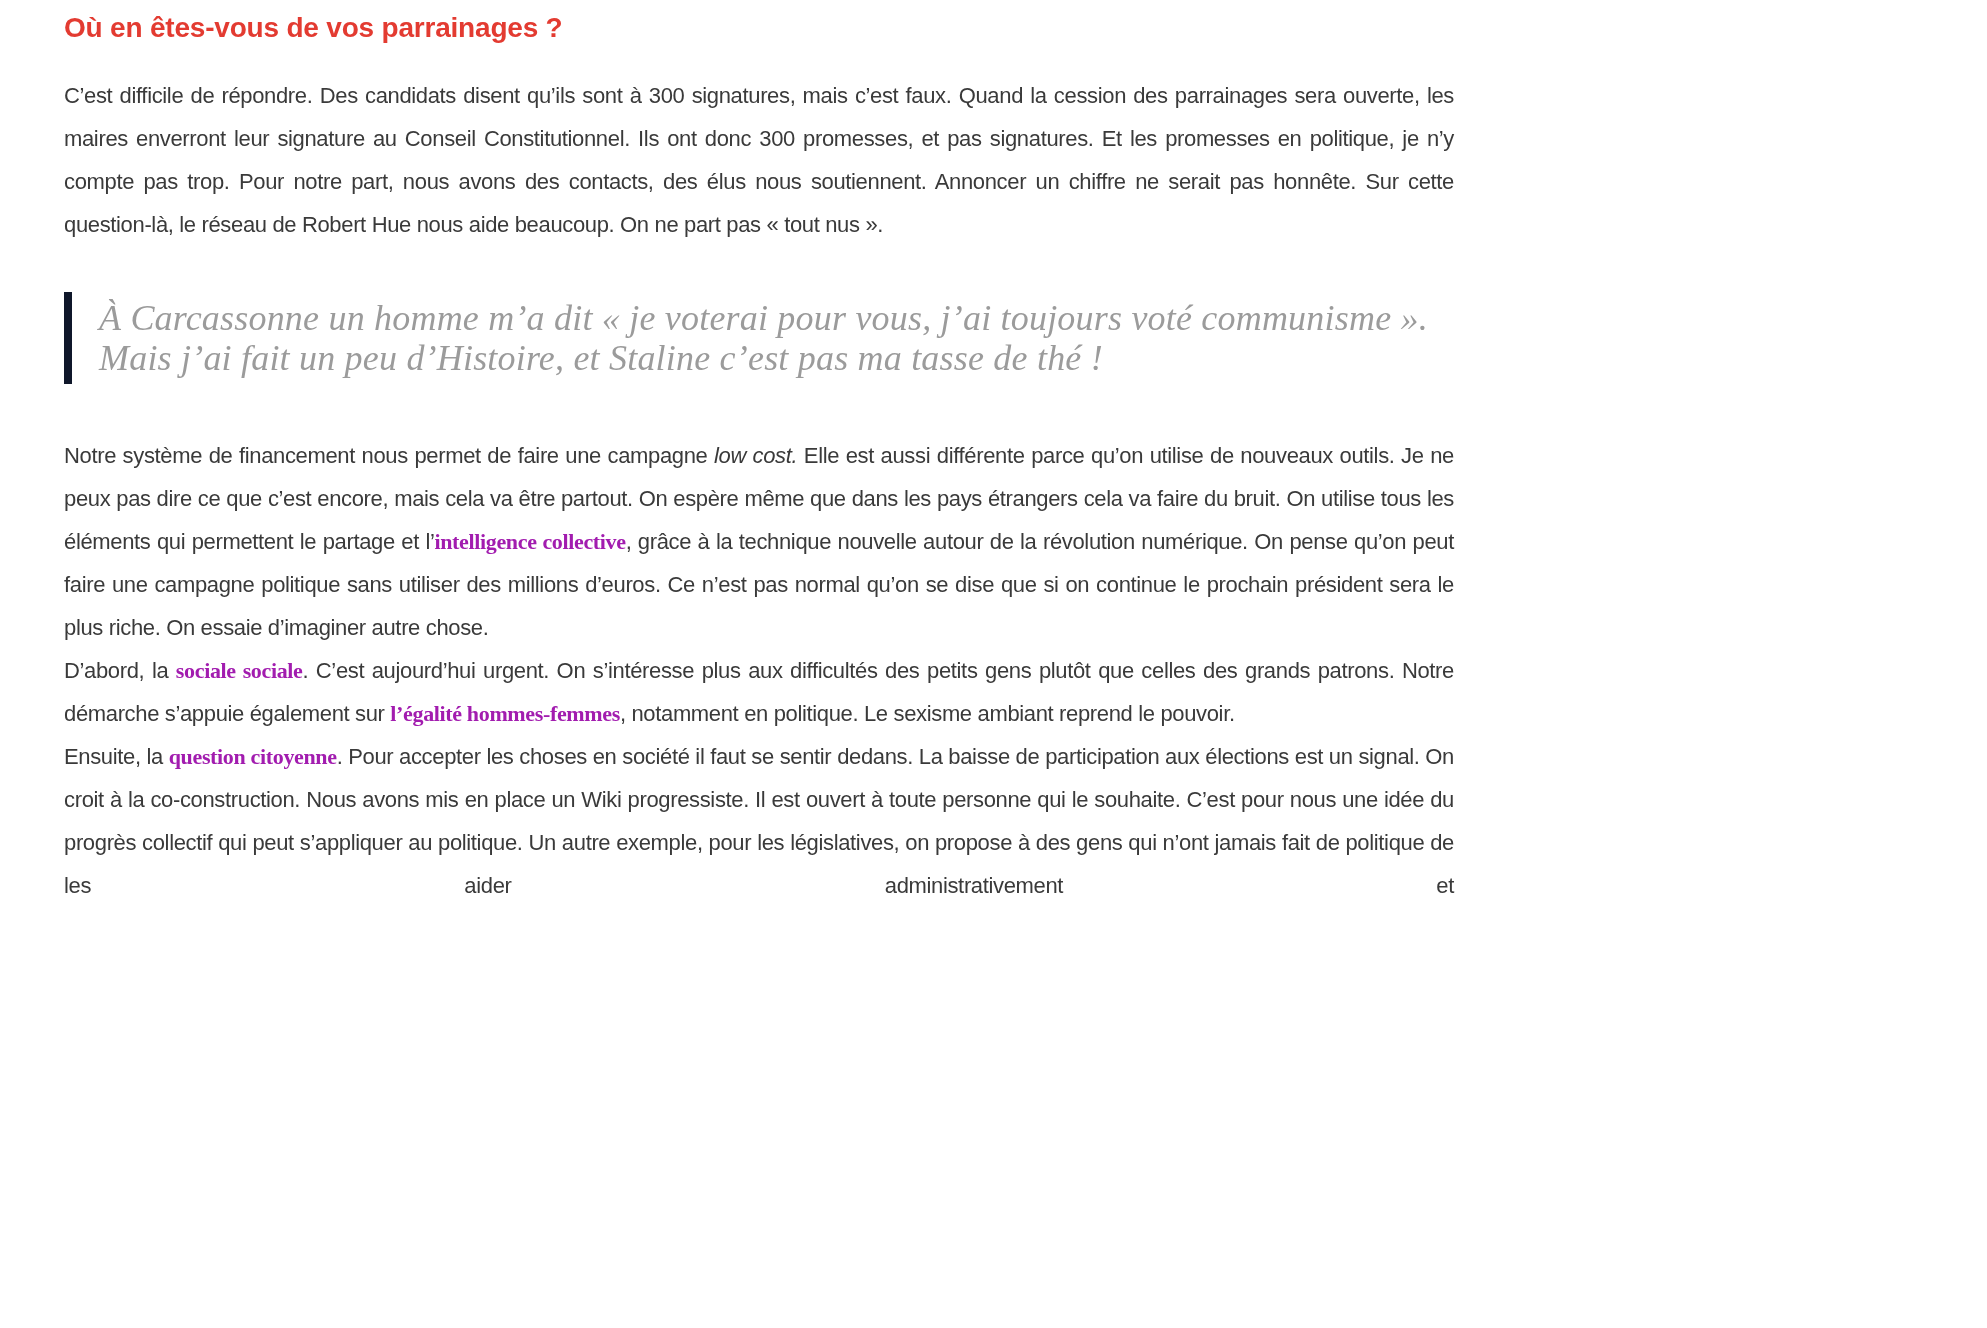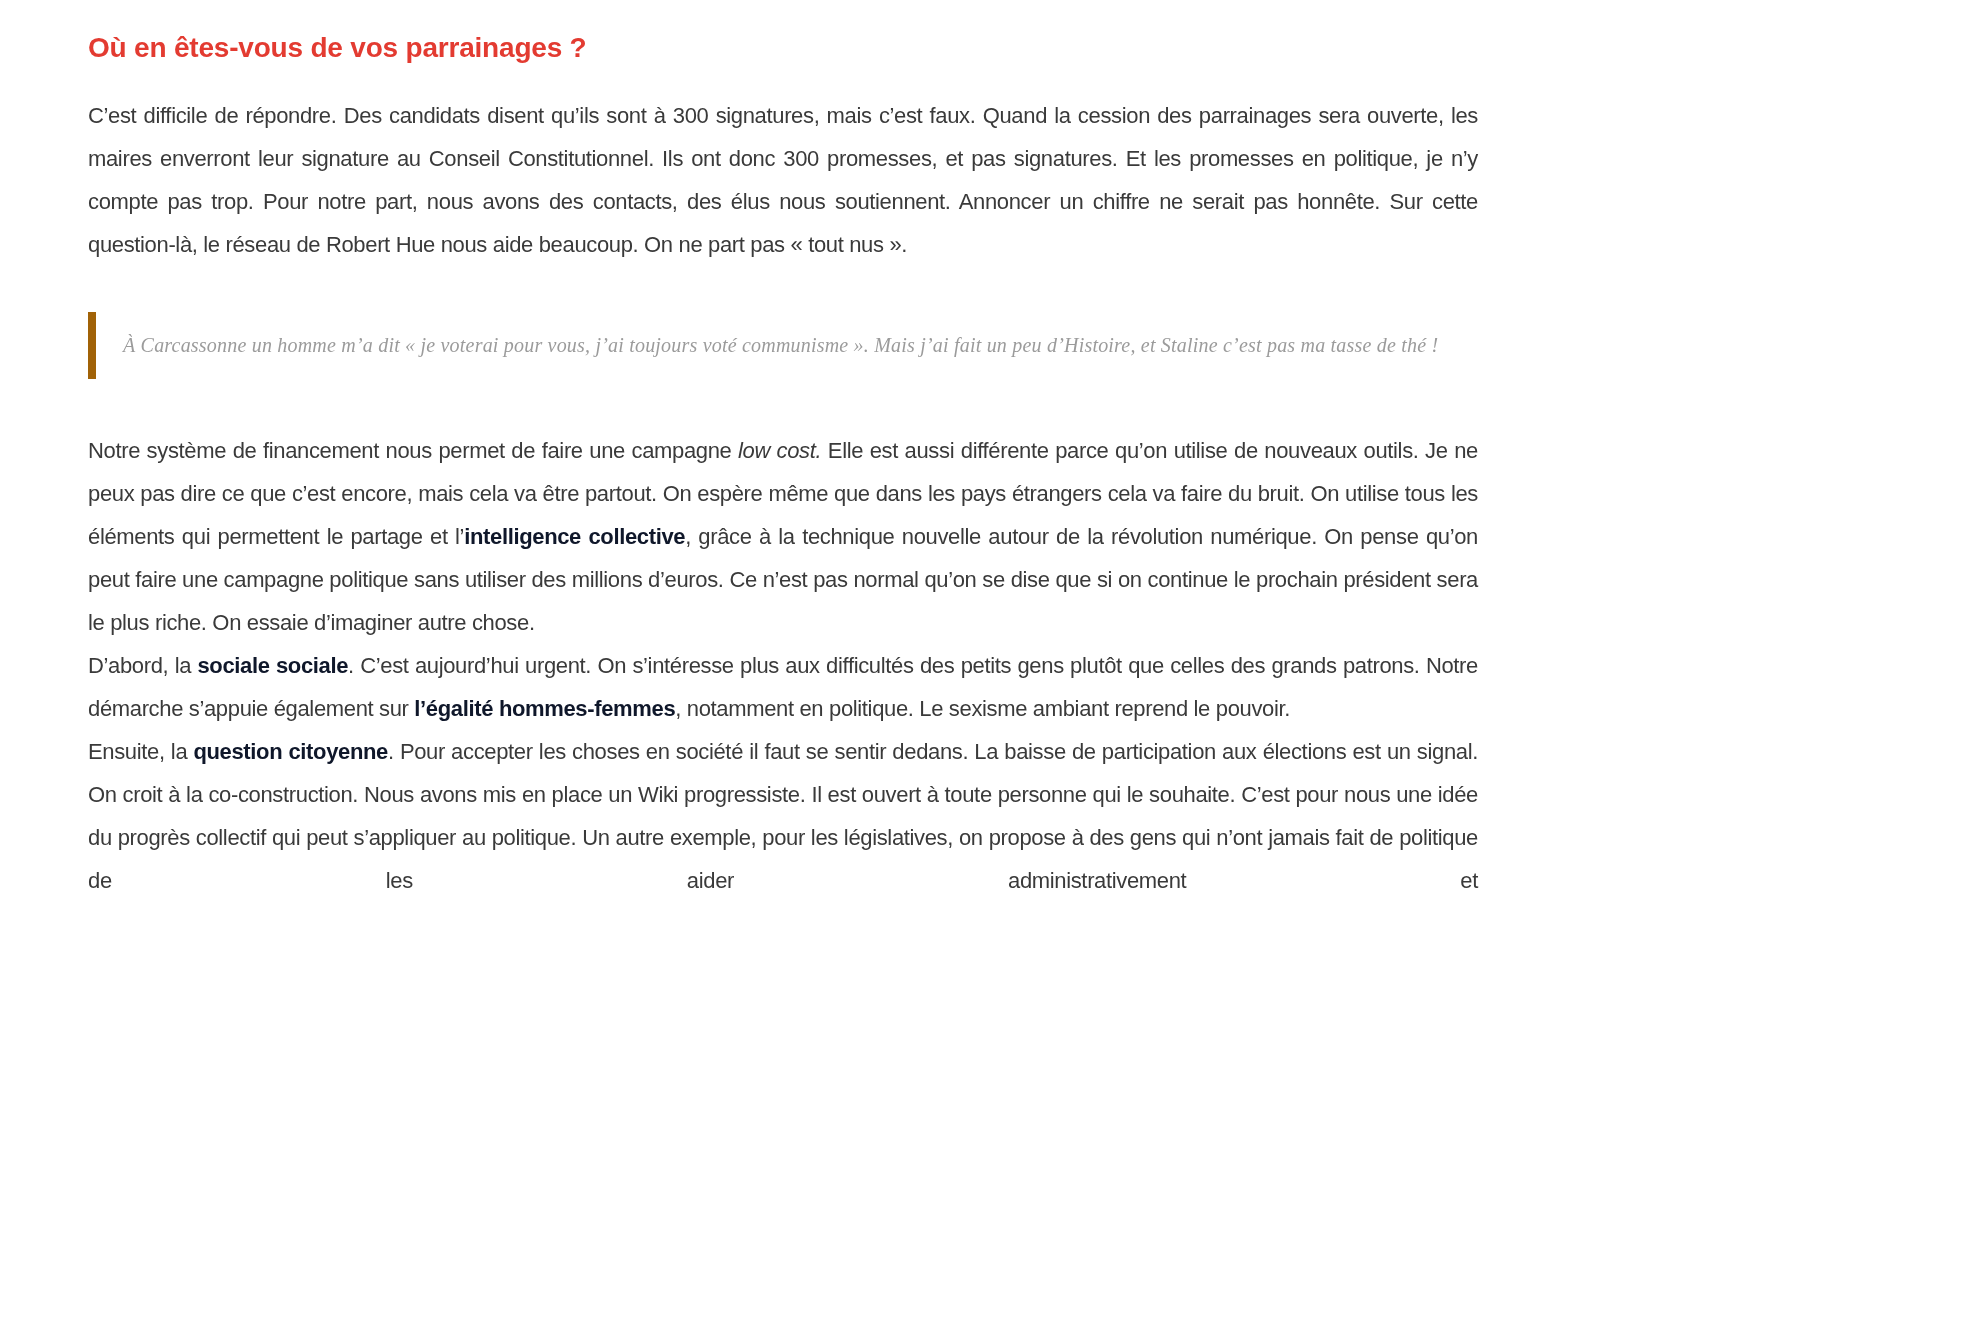--- a/index.html
+++ b/index.html
@@ -6,50 +6,50 @@
   html, body { margin: 0; padding: 0; }
   body {
     width: 1987px;
     height: 1328px;
     overflow: hidden;
     background: #ffffff;
     font-family: "Liberation Sans", "DejaVu Sans", sans-serif;
   }
   .article {
     width: 1390px;
-    margin-left: 88px;
-    padding-top: 28px;
+    margin-left: 64px;
+    padding-top: 8px;
   }
   h2.question {
     margin: 0 0 26px 0;
     font-size: 28px;
     line-height: 40px;
     font-weight: 700;
     color: #e33b31;
     letter-spacing: -0.2px;
   }
   p.answer {
     margin: 0;
     font-size: 22px;
     line-height: 43px;
     letter-spacing: -0.35px;
     color: #3a3a3a;
     text-align: justify;
   }
-  p.answer span.b { font-weight: 700; color: #0f172a; }
+  p.answer span.b { font-weight: 700; color: #a21caf; font-family: Liberation Serif, serif; }
   p.answer span.i { font-style: italic; }
   p.answer.cutoff { text-align-last: justify; }
   blockquote.pull-quote {
     margin: 46px 0 50px 0;
     padding: 6px 0 6px 27px;
-    border-left: 8px solid #a16207;
+    border-left: 8px solid #0f172a;
     font-family: "Liberation Serif", "DejaVu Serif", serif;
     font-style: italic;
-    font-size: 20px;
-    line-height: 55px;
+    font-size: 36px;
+    line-height: 40px;
     letter-spacing: 0.2px;
     color: #9b9b9b;
   }
   blockquote.pull-quote p { margin: 0; }
 </style>
 </head>
 <body>
 
 <main class="article">
 

